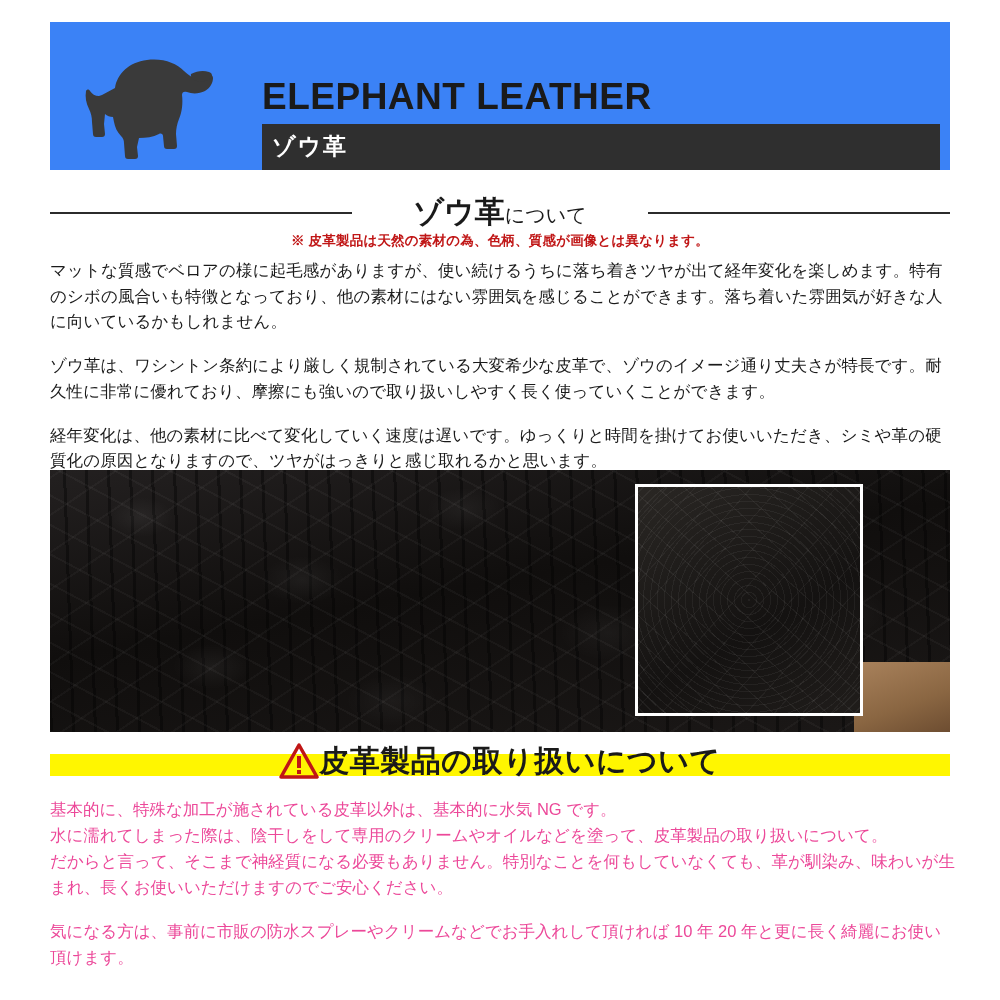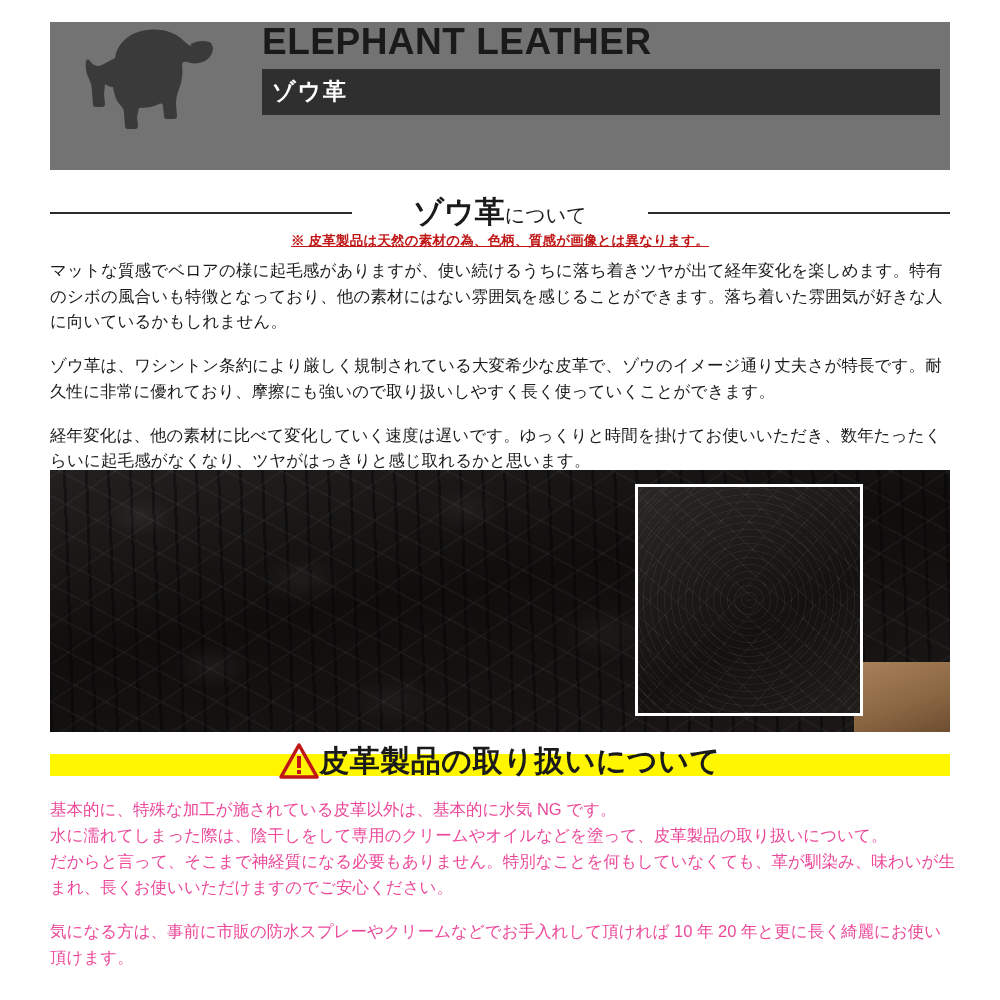--- a/index.html
+++ b/index.html
@@ -14,23 +14,23 @@
     width: 1000px; height: 1000px;
     overflow: hidden;
     background: #fff;
   }
 
   
   .header {
     position: absolute;
     left: 50px; top: 22px;
     width: 900px; height: 148px;
-    background: #737373;
-    display: flex;
-    align-items: flex-start;
+    background: #3b82f6;
+    display: flex;
+    align-items: flex-end;
   }
   .elephant-wrap {
     width: 212px;
     display: flex;
     align-items: center;
     justify-content: center;
     flex: none;
   }
   .elephant-wrap svg { display: block; }
   .header-text {
@@ -77,21 +77,20 @@
   
   .notice {
     position: absolute;
     left: 50px; top: 232px;
     width: 900px;
     text-align: center;
     font-size: 13.5px;
     font-weight: bold;
     color: #c01616;
     letter-spacing: 0.2px;
-    text-decoration: underline;
   }
 
   
   .body-copy {
     position: absolute;
     left: 50px; top: 258px;
     width: 906px;
     font-size: 16.5px;
     line-height: 1.56;
     color: #1a1a1a;
@@ -208,21 +207,21 @@
       <span class="big">ゾウ革</span><span class="small">について</span>
     </div>
     <div class="rule"></div>
   </div>
 
   <div class="notice">※ 皮革製品は天然の素材の為、色柄、質感が画像とは異なります。</div>
 
   <div class="body-copy">
     <p>マットな質感でベロアの様に起毛感がありますが、使い続けるうちに落ち着きツヤが出て経年変化を楽しめます。特有のシボの風合いも特徴となっており、他の素材にはない雰囲気を感じることができます。落ち着いた雰囲気が好きな人に向いているかもしれません。</p>
     <p>ゾウ革は、ワシントン条約により厳しく規制されている大変希少な皮革で、ゾウのイメージ通り丈夫さが特長です。耐久性に非常に優れており、摩擦にも強いので取り扱いしやすく長く使っていくことができます。</p>
-    <p>経年変化は、他の素材に比べて変化していく速度は遅いです。ゆっくりと時間を掛けてお使いいただき、数年たったくらいに起毛感がなくなり、ツヤがはっきりと感じ取れるかと思います。</p>
+    <p>経年変化は、他の素材に比べて変化していく速度は遅いです。ゆっくりと時間を掛けてお使いいただき、シミや革の硬質化の原因となりますので、ツヤがはっきりと感じ取れるかと思います。</p>
   </div>
 
   <div class="photo">
     <div class="leather"></div>
     <div class="wood"></div>
     <div class="inset"></div>
   </div>
 
   <div class="care-head">
     <div class="hl"></div>

